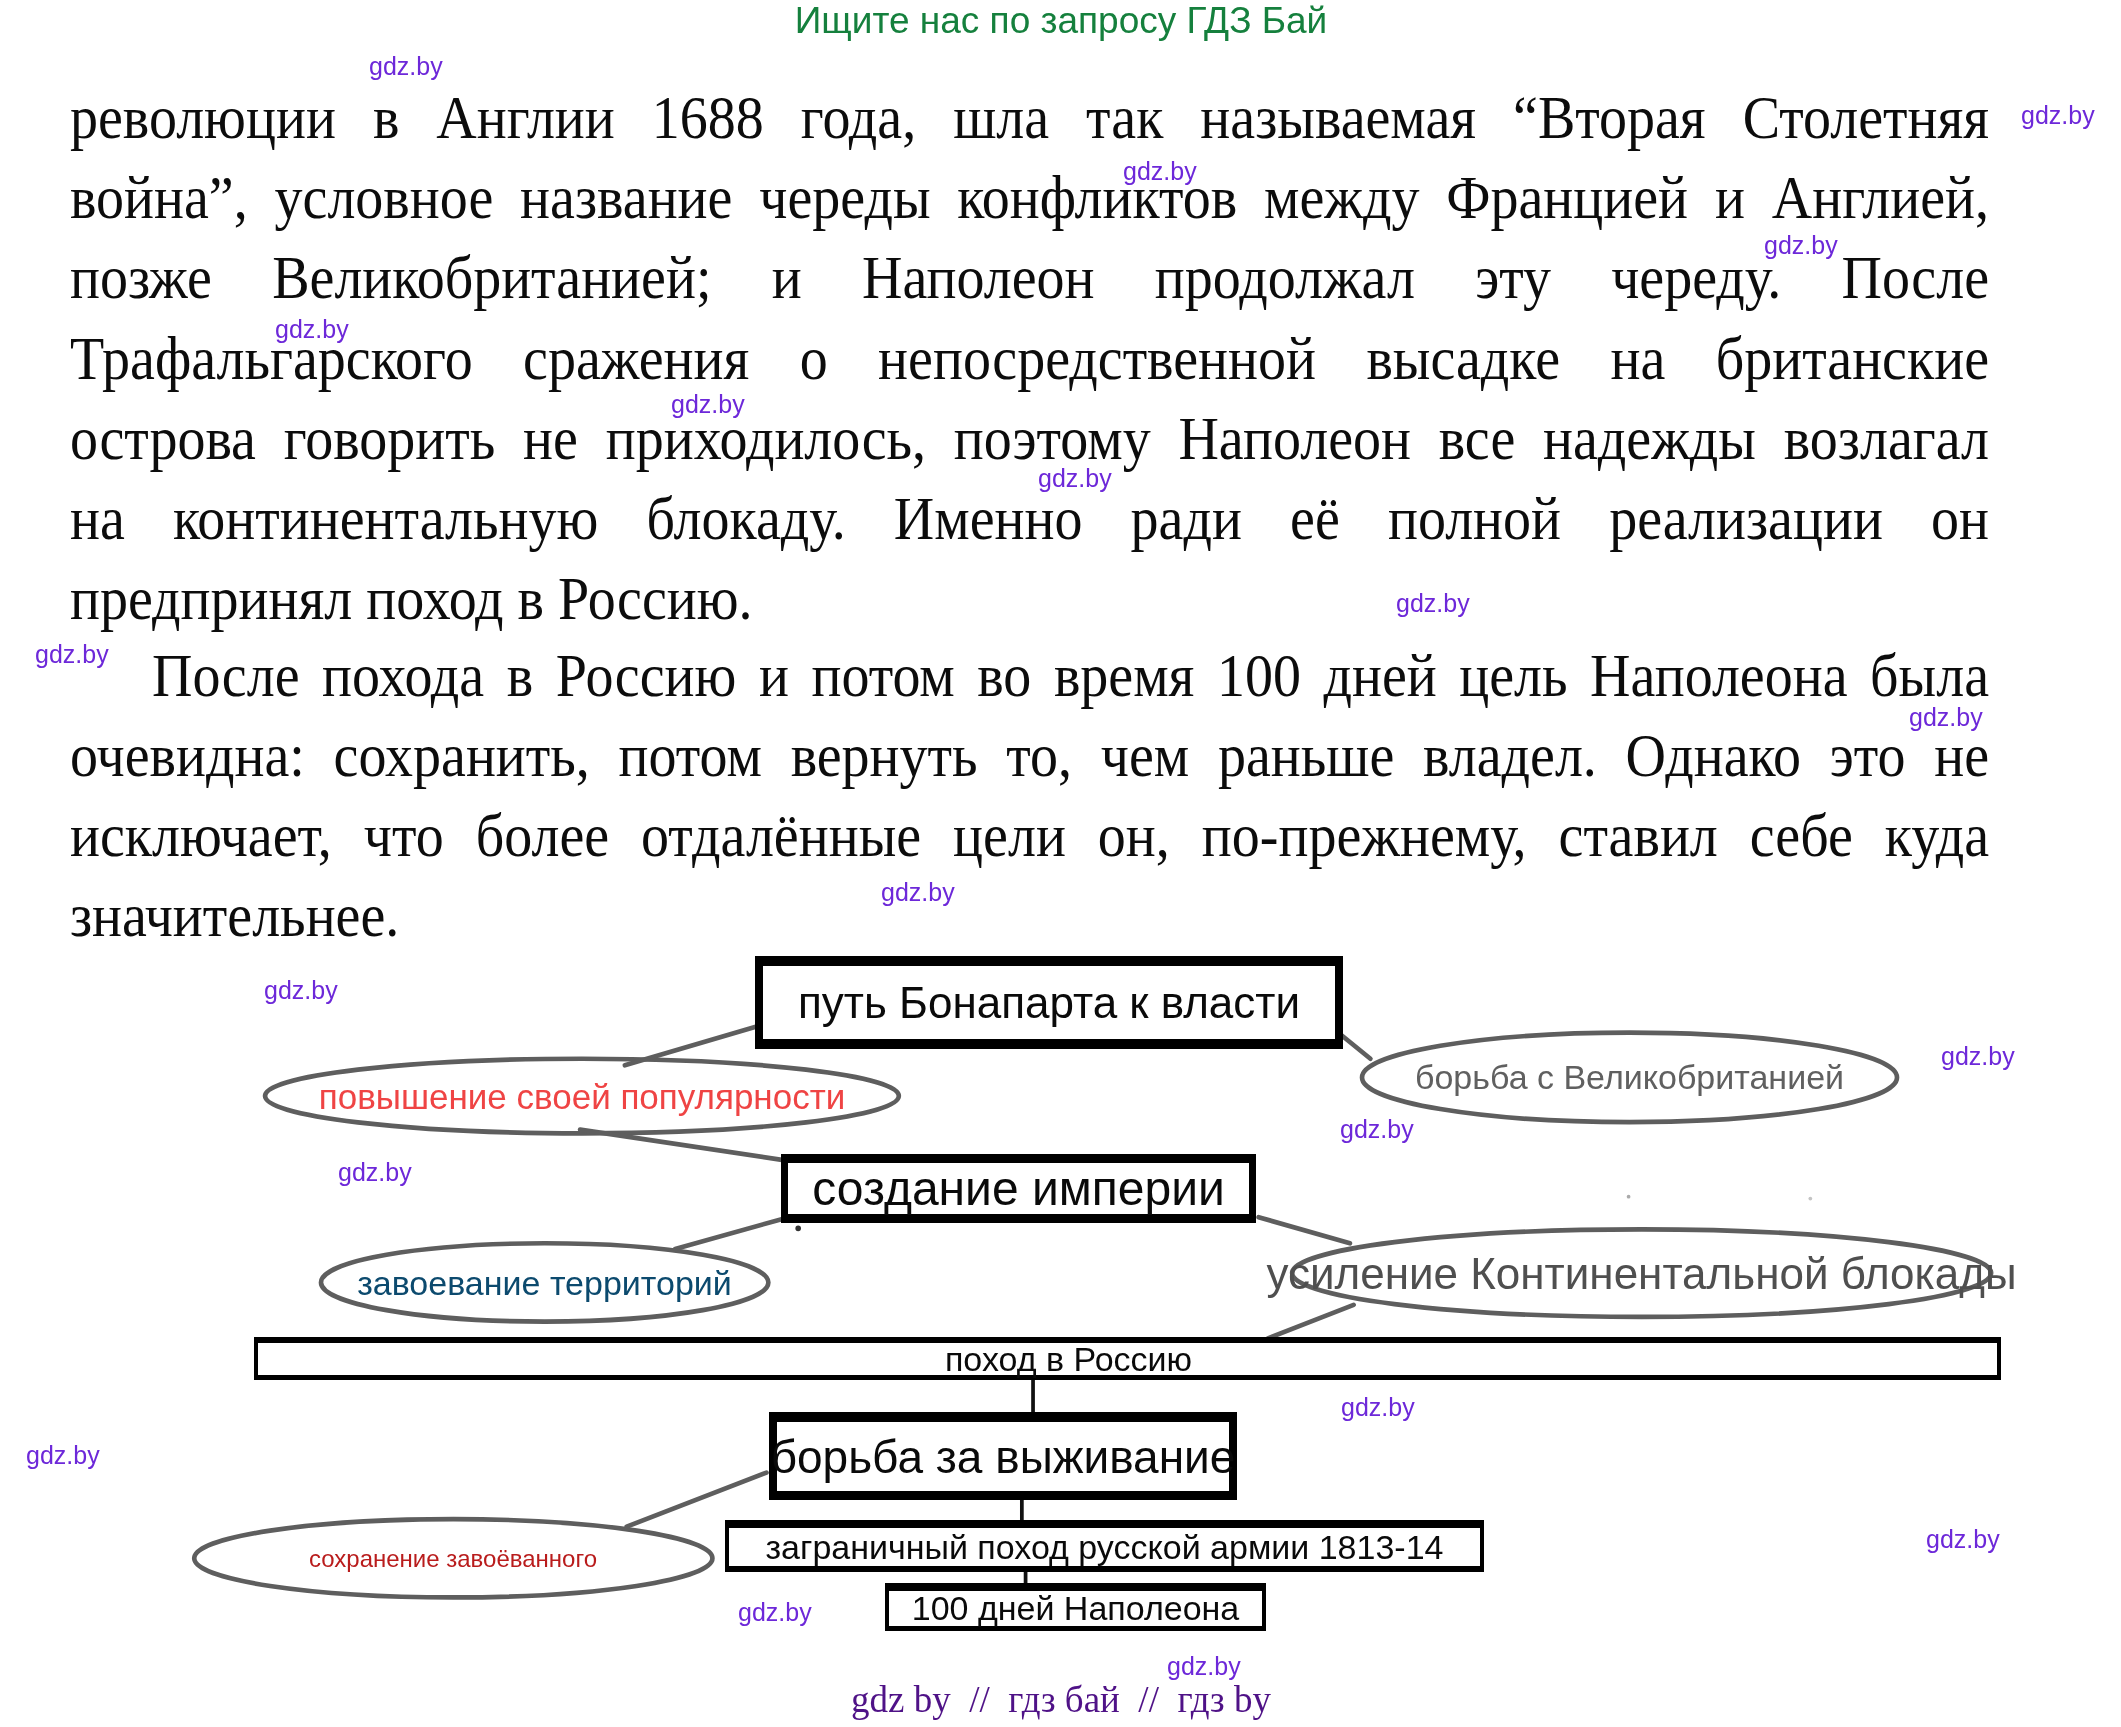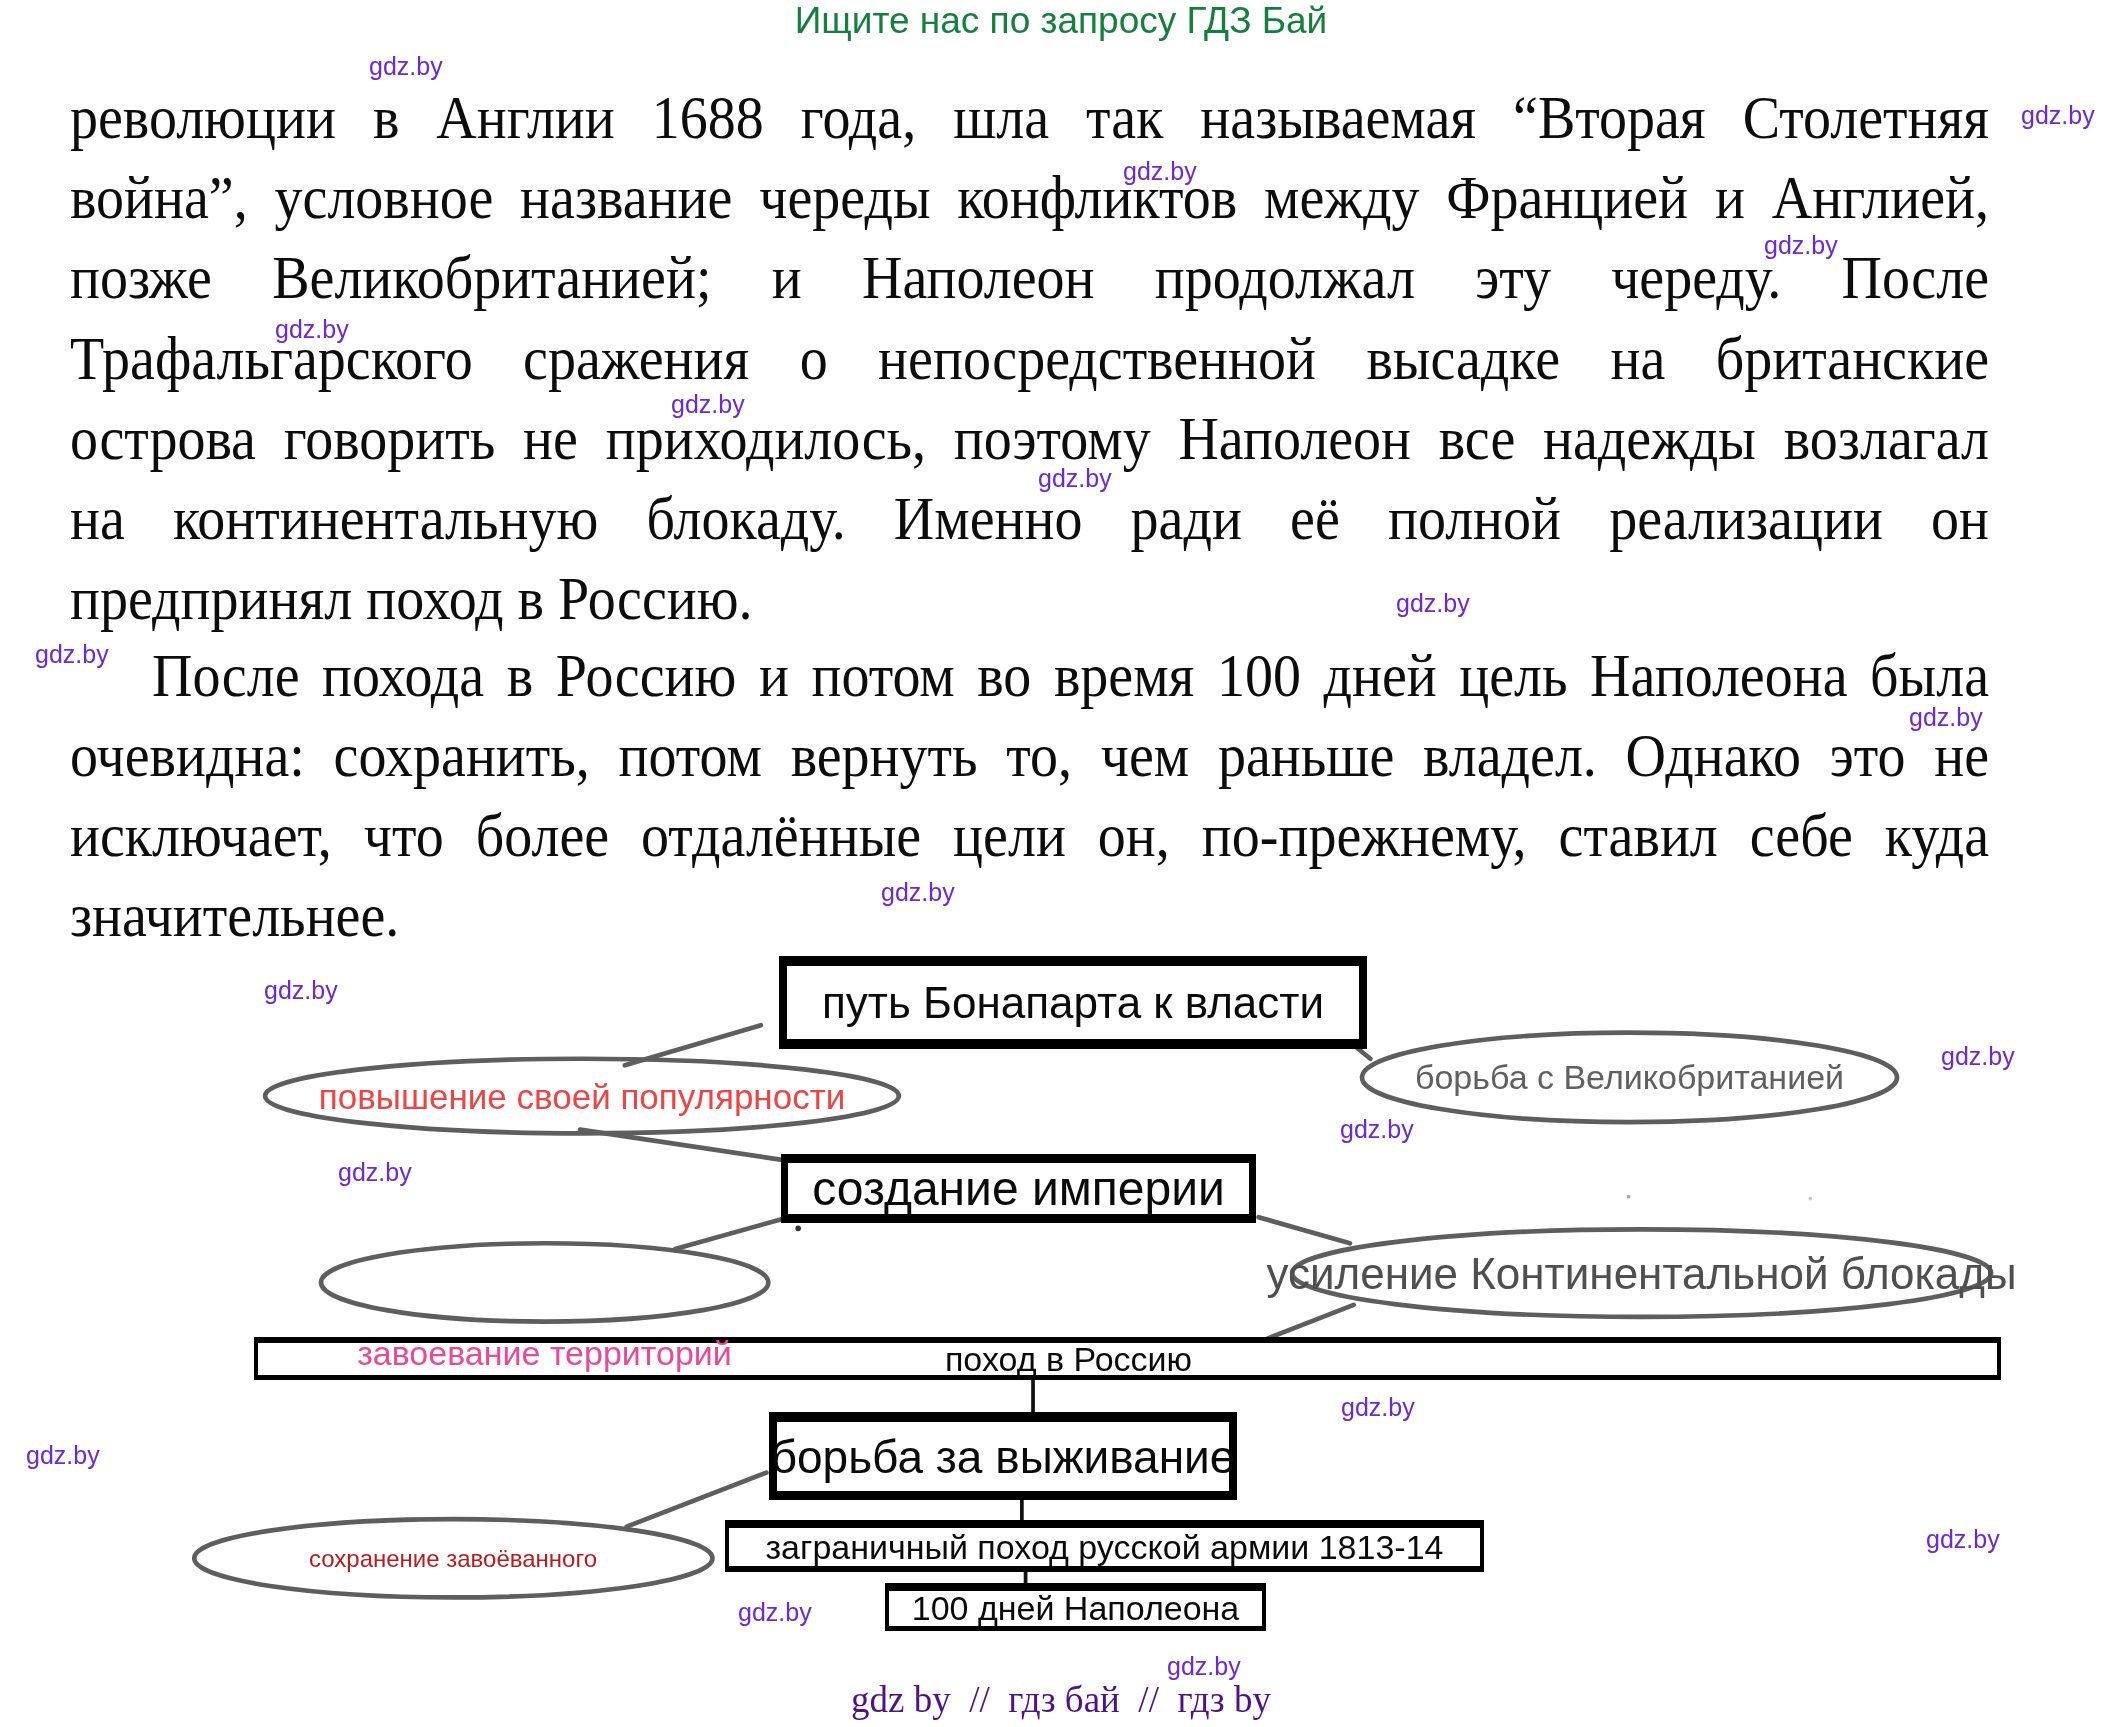--- a/index.html
+++ b/index.html
@@ -62,31 +62,31 @@
       <line x1="1108" y1="1480" x2="1108" y2="1520" stroke="#111111" stroke-width="4" stroke-linecap="round"></line>
       <line x1="822" y1="1580" x2="672" y2="1638" stroke="#5e5e5e" stroke-width="5" stroke-linecap="round"></line>
       <line x1="1096" y1="1609" x2="1096" y2="1634" stroke="#111111" stroke-width="4" stroke-linecap="round"></line>
       <line x1="1100" y1="1686" x2="1100" y2="1702" stroke="#111111" stroke-width="4" stroke-linecap="round"></line>
       <circle cx="856" cy="1318" r="3" fill="#333333"></circle>
       <circle cx="1747" cy="1284" r="2" fill="#aaaaaa"></circle>
       <circle cx="1942" cy="1286" r="2" fill="#c4c4c4"></circle>
     </svg>
 
   <div id="diagram-boxes">
-      <div class="dbox" style="left: 755px; top: 956px; width: 588px; height: 93px; font-size: 44px; border-width: 10.3px 8.4px; margin-left: 24px;">путь Бонапарта к власти</div>
+      <div class="dbox" style="left: 755px; top: 956px; width: 588px; height: 93px; font-size: 44px; border-width: 10.3px 8.4px;">путь Бонапарта к власти</div>
       <div class="dbox" style="left: 781px; top: 1154px; width: 475px; height: 69px; font-size: 48px; border-width: 9.3px 7.5px;">создание империи</div>
       <div class="dbox" style="left: 254px; top: 1337px; width: 1747px; height: 43px; font-size: 34px; border-width: 6.5px 4.7px 5.6px; padding-right: 118px;">поход в Россию</div>
       <div class="dbox" style="left: 769px; top: 1412px; width: 468px; height: 88px; font-size: 46px; border-width: 10.3px 8.4px 9.3px;">борьба за выживание</div>
       <div class="dbox" style="left: 725px; top: 1520px; width: 759px; height: 52px; font-size: 34px; border-width: 8.4px 4.7px 6.5px;">заграничный поход русской армии 1813-14</div>
       <div class="dbox" style="left: 885px; top: 1583px; width: 381px; height: 48px; font-size: 34px; border-width: 8.4px 4.7px 5.6px;">100 дней Наполеона</div>
     </div>
   <div id="ellipse-labels">
       <div class="elabel" style="left: 265px; top: 1059px; width: 634px; height: 75px; font-size: 35px; color: #ef4444;">повышение своей популярности</div>
       <div class="elabel" style="left: 1362px; top: 1033px; width: 535px; height: 89px; font-size: 34px; color: rgb(96, 96, 96);">борьба с Великобританией</div>
-      <div class="elabel" style="left: 321px; top: 1314px; width: 447px; height: 78px; font-size: 34px; color: #ec4899;">завоевание территорий</div>
+      <div class="elabel" style="left: 321px; top: 1244px; width: 447px; height: 78px; font-size: 34px; color: #0c4a6e;">завоевание территорий</div>
       <div class="elabel" style="left: 1292px; top: 1230px; width: 699px; height: 88px; font-size: 44px; color: rgb(79, 79, 79);">усиление Континентальной блокады</div>
       <div class="elabel" style="left: 194px; top: 1520px; width: 518px; height: 78px; font-size: 24px; color: #b91c1c; text-align: right;">сохранение завоёванного</div>
     </div>
 
   <div id="watermarks">
       <div class="wm" style="left: 369px; top: 52px;">gdz.by</div>
       <div class="wm" style="left: 2021px; top: 101px;">gdz.by</div>
       <div class="wm" style="left: 1123px; top: 157px;">gdz.by</div>
       <div class="wm" style="left: 1764px; top: 231px;">gdz.by</div>
       <div class="wm" style="left: 275px; top: 315px;">gdz.by</div>

